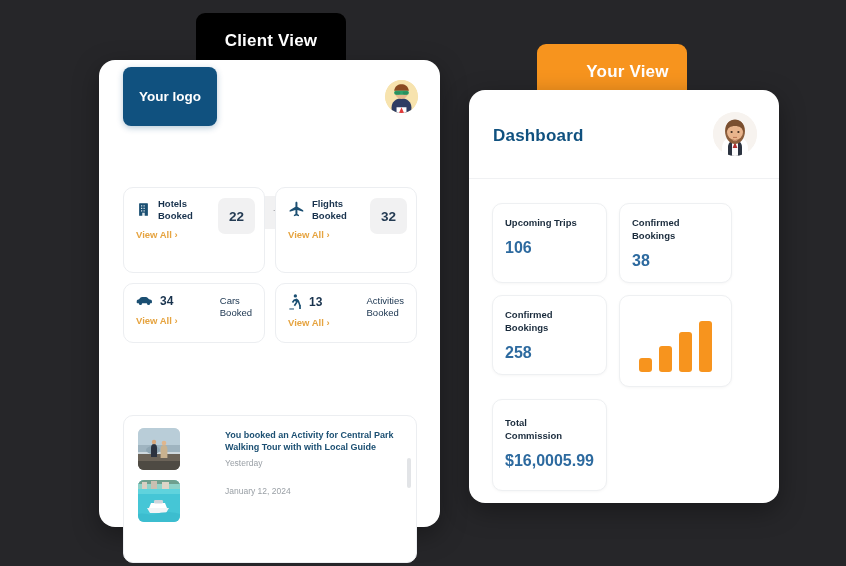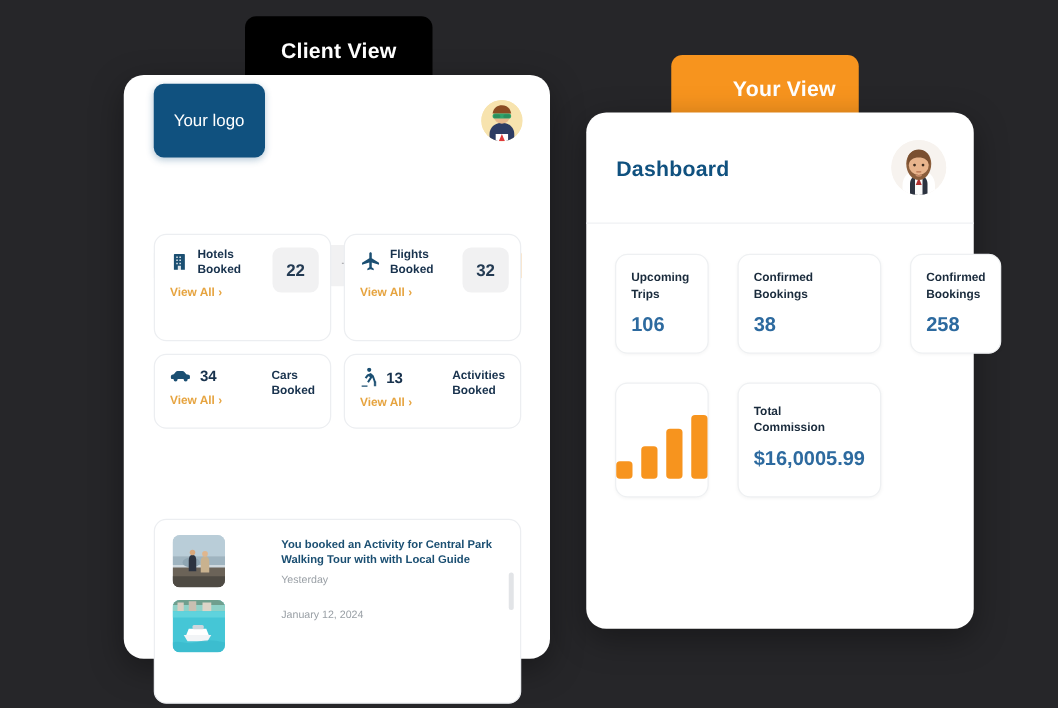--- a/index.html
+++ b/index.html
@@ -35,21 +35,21 @@
   }
   #client-panel { left: 99px; top: 60px; width: 341px; height: 467px; }
   #dash-panel  { left: 469px; top: 90px; width: 310px; height: 413px; }
 
   
   #client-header {
     position: absolute; left: 0; top: 0; width: 100%; height: 72px;
     display: flex; align-items: center; padding: 0 22px 0 24px;
   }
   #logo-button {
-    background: #10517f; color: #fff; font-weight: normal; font-size: 13.5px;
+    background: #10517f; color: #fff; font-weight: bold; font-size: 13.5px;
     border: none; border-radius: 8px; padding: 22px 16px; cursor: pointer;
     box-shadow: 0 2px 6px rgba(16,81,127,.3);
   }
   #client-avatar {
     margin-left: auto; width: 33px; height: 33px; border-radius: 50%;
     overflow: hidden; background: #f5e2ad; position: relative;
   }
   #dash-avatar {
     width: 44px; height: 44px; border-radius: 50%;
     overflow: hidden; background: #f7f2ee; position: relative;
@@ -105,21 +105,21 @@
   }
   .stat-inline-num {
     font-size: 12px; font-weight: bold; color: #18324d;
   }
   .view-all {
     display: inline-block; margin-top: 7px;
     color: #e6a440; font-size: 9.5px; font-weight: bold; cursor: pointer;
   }
   .stat-right-label {
     position: absolute; right: 12px; top: 11px; text-align: left;
-    font-size: 9.5px; font-weight: bold; color: #18324d; line-height: 1.25;
+    font-size: 9.5px; font-weight: normal; color: #18324d; line-height: 1.25;
   }
 
   
   #history-card {
     position: absolute; left: 24px; top: 355px; width: 294px; height: 148px;
     border: 1px solid #eceef1; border-radius: 10px; background: #fff;
     padding: 12px 14px 0 14px; overflow: hidden;
   }
   #history-title {
     font-size: 10px; font-weight: bold; color: #1b4f72; margin-bottom: 9px;
@@ -142,21 +142,21 @@
     font-size: 17px; font-weight: bold; color: #10517f; letter-spacing: .2px;
   }
   #dash-avatar-wrap { position: absolute; right: 22px; top: 22px; }
   #dash-divider {
     position: absolute; left: 0; top: 88px; width: 100%; height: 1px;
     background: #f0f1f3;
   }
   .dash-grid {
     position: absolute; left: 23px; top: 113px;
     width: 240px;
-    display: grid; grid-template-columns: 1fr 1fr 1fr; gap: 23px;
+    display: grid; grid-template-columns: 1fr 1fr; gap: 12px;
   }
   .dash-card {
     border: 1px solid #eef0f2; border-radius: 10px; background: #fff;
     padding: 13px 12px; height: 80px; cursor: pointer;
     box-shadow: 0 1px 3px rgba(0,0,0,.04);
   }
   .dash-label {
     font-size: 9.5px; font-weight: bold; color: #1a2b3c; line-height: 1.35;
   }
   .dash-value {

